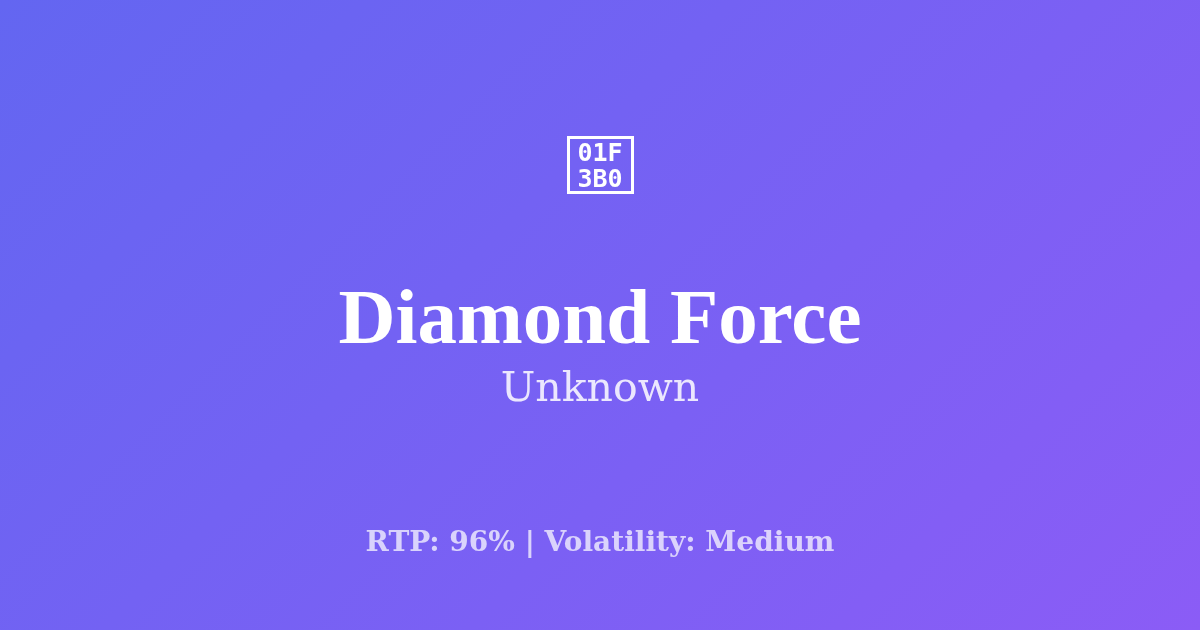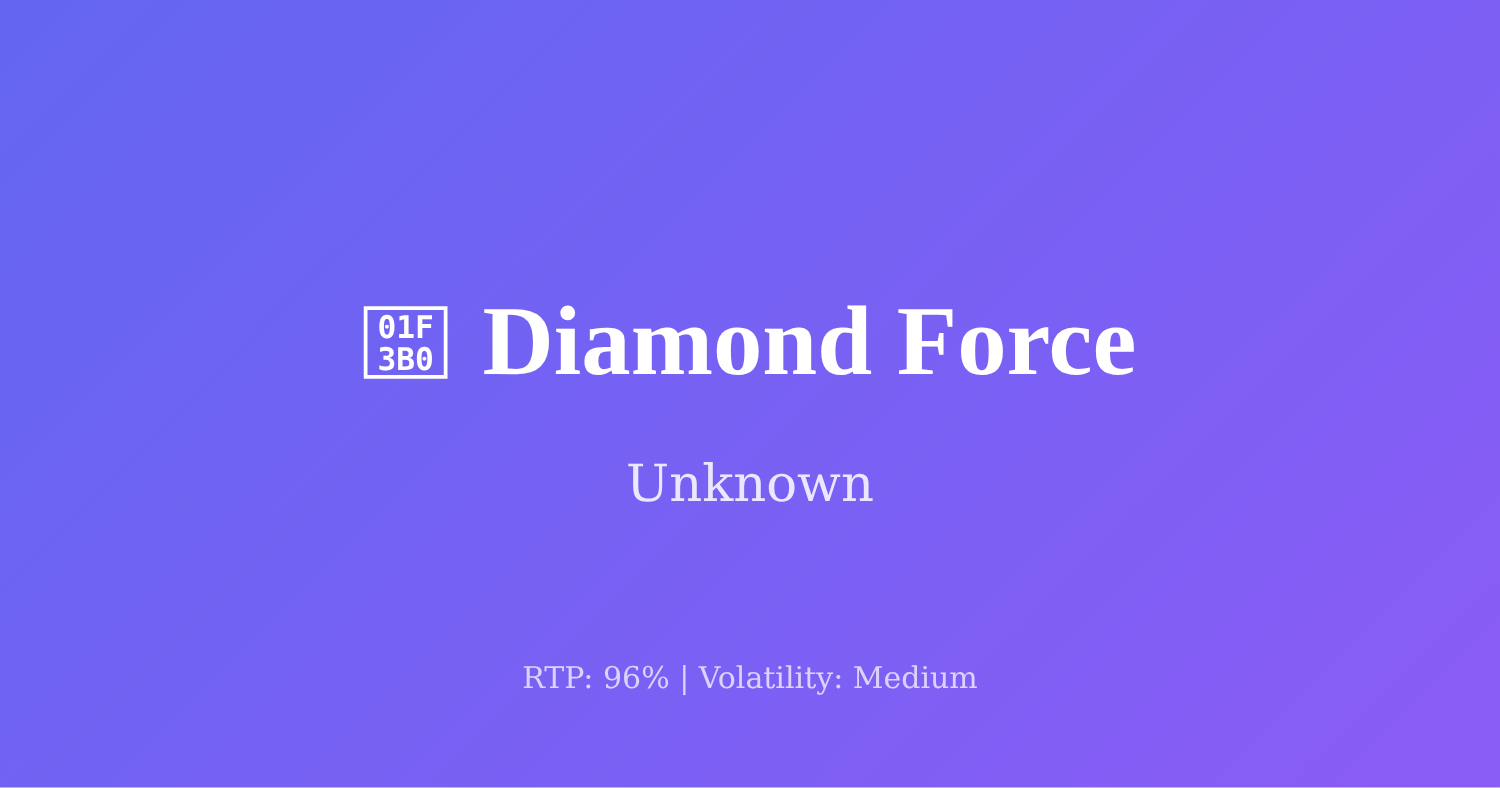--- a/index.html
+++ b/index.html
@@ -27,21 +27,21 @@
   }
 
   
   .title-row {
     position: absolute;
     left: 0;
     right: 0;
     top: 232px;
     height: 84px;
     display: flex;
-    flex-direction: row;
+    flex-direction: column;
     align-items: center;
     justify-content: center;
     gap: 28px;
   }
 
   
   .tofu-glyph {
     width: 67px;
     height: 58px;
     box-sizing: border-box;
@@ -90,22 +90,22 @@
   }
 
   
   .game-meta {
     position: absolute;
     left: 0;
     right: 0;
     top: 528px;
     text-align: center;
     font-family: "DejaVu Serif", "Liberation Serif", serif;
-    font-weight: 400;
-    font-size: 24px;
+    font-weight: 700;
+    font-size: 28px;
     line-height: 28px;
     color: rgba(255, 255, 255, 0.72);
     white-space: nowrap;
   }
 </style>
 </head>
 <body>
 
 <div class="og-card">
 

